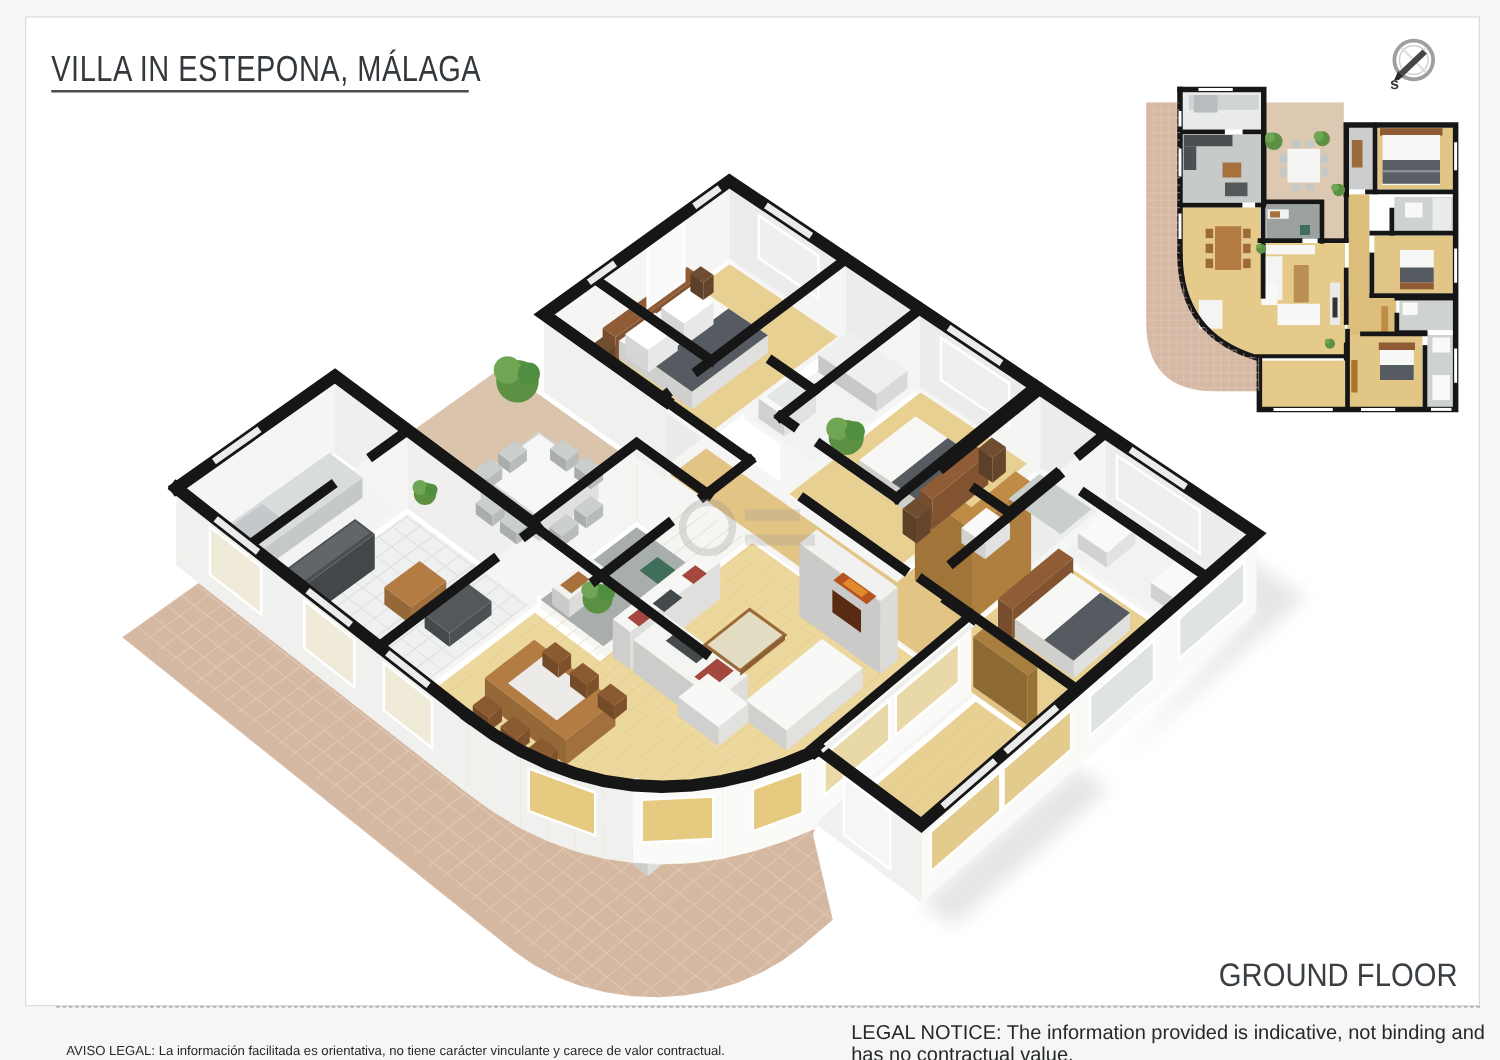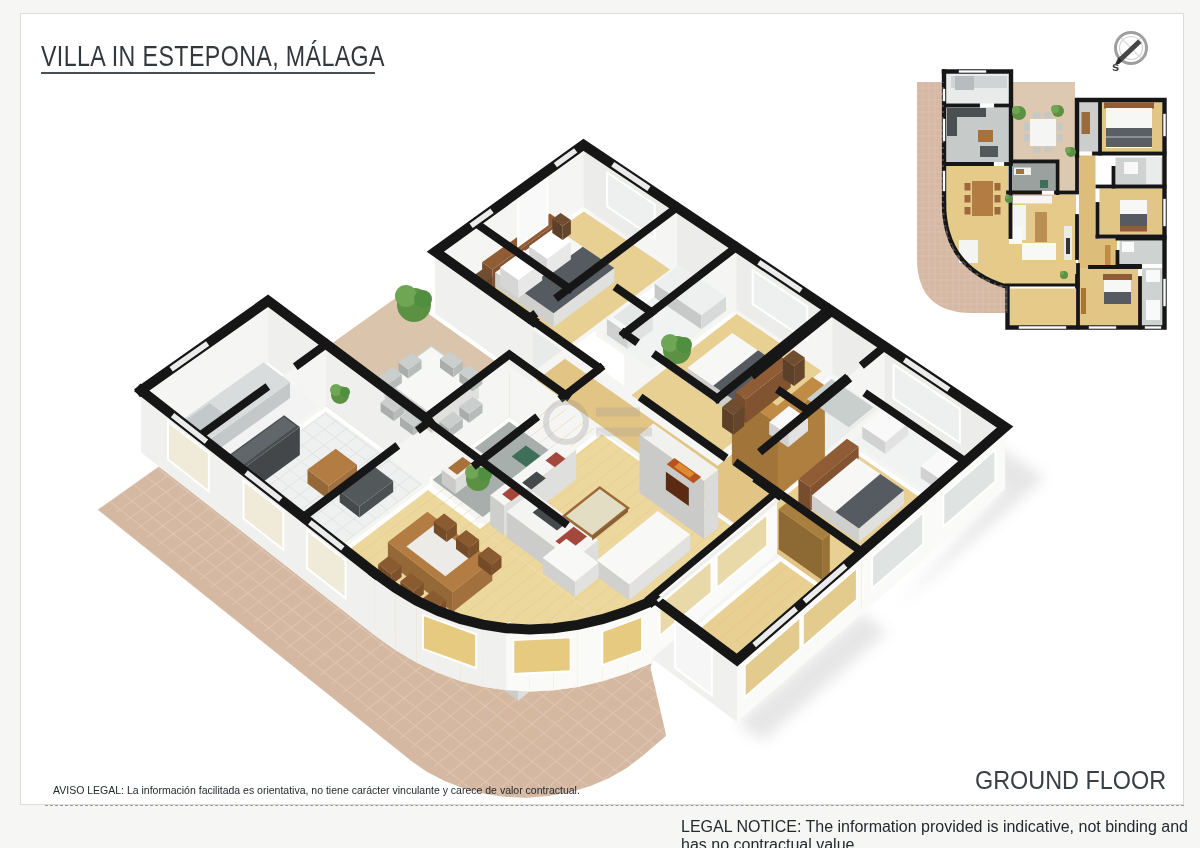--- a/index.html
+++ b/index.html
@@ -635,13 +635,13 @@
       <line x1="1141" y1="58" x2="1131" y2="48" stroke="#dddddd" stroke-width="1.5"></line>
       <polygon points="1138,39.5 1141.5,43 1122.5,61 1119,57.5" fill="#474747"></polygon>
       <polygon points="1122.5,61 1118.5,57 1115,64.5 1119,64" fill="#2b2b2b"></polygon>
       <text x="1112" y="71" font-family="Liberation Sans, sans-serif" font-size="13" font-weight="bold" fill="#3a3a3a">s</text>
     </g>
 </svg>
 <div class="t" style="left:41px;top:40px;font-size:29px;letter-spacing:0.5px;color:#33383d;transform:scaleX(0.80);transform-origin:0 0;white-space:nowrap">VILLA IN ESTEPONA, MÁLAGA</div>
 <div style="position:absolute;left:41px;top:72px;width:334px;height:1.6px;background:#4a4f54"></div>
 <div class="t" style="left:975px;top:765px;font-size:26px;color:#3a3f44;transform:scaleX(0.90);transform-origin:0 0;white-space:nowrap">GROUND FLOOR</div>
 <div style="position:absolute;left:45px;top:805px;width:1139px;border-top:1.5px dashed #9a9a9a"></div>
-<div class="t" style="left:53px;top:784px;font-size:10.5px;color:#24292e">AVISO LEGAL: La información facilitada es orientativa, no tiene carácter vinculante y carece de valor contractual.</div>
+<div class="t" style="left:53px;top:835px;font-size:10.5px;color:#24292e">AVISO LEGAL: La información facilitada es orientativa, no tiene carácter vinculante y carece de valor contractual.</div>
 <div class="t" style="left:681px;top:817.5px;font-size:16px;color:#24292e">LEGAL NOTICE: The information provided is indicative, not binding and has no contractual value.</div>
 </body></html>

